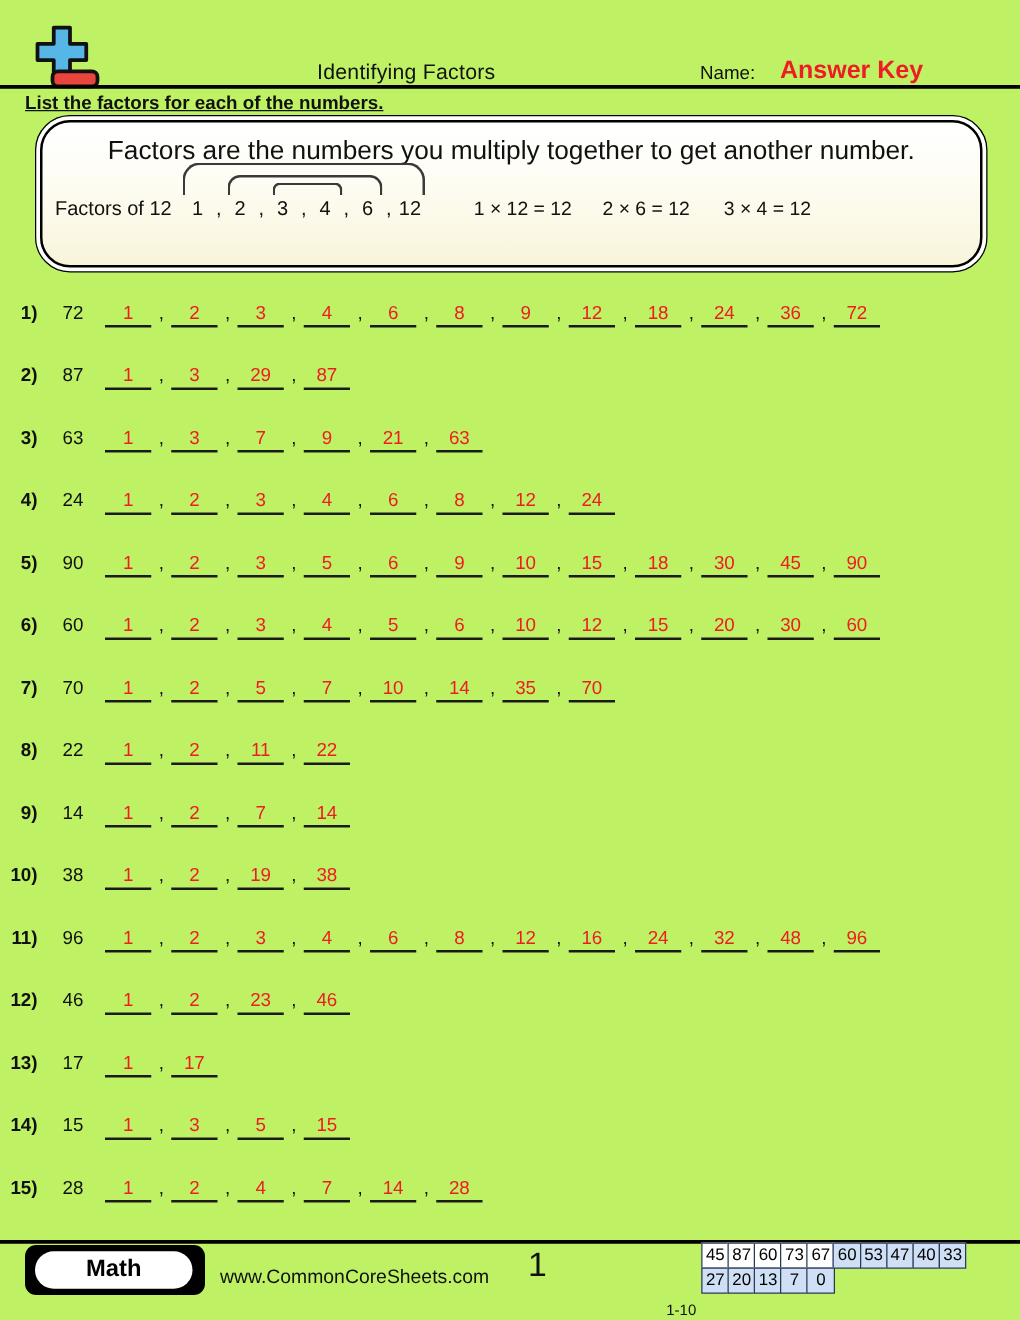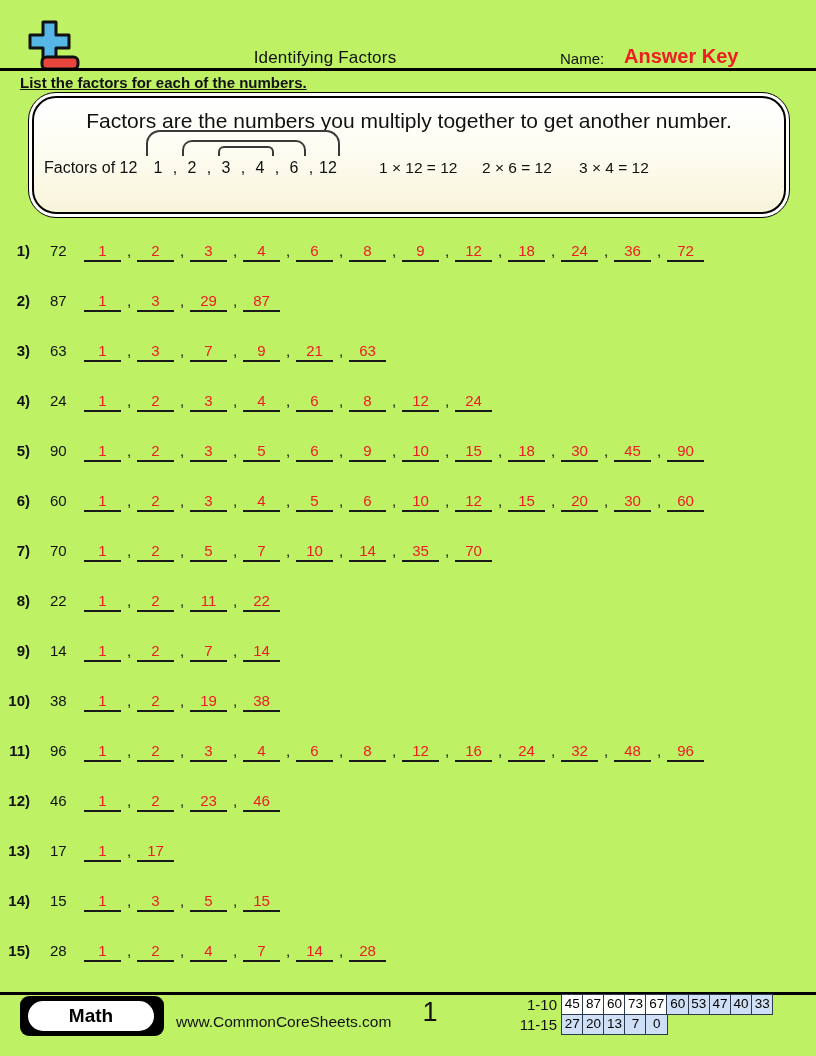--- a/index.html
+++ b/index.html
@@ -58,21 +58,21 @@
   .math-pill {
     position:absolute; left:8px; top:5px; right:10px; bottom:5px; background:#fff;
     border-radius:15px; display:flex; align-items:center; justify-content:center;
     font-size:19px; font-weight:bold; color:#000;
   }
   .website { position:absolute; left:176px; top:1013px; font-size:15.5px; }
   .page-number { position:absolute; left:400px; top:997px; width:60px; text-align:center; font-size:27px; }
   .score-grid { position:absolute; left:505px; top:994px; }
   .score-row { display:flex; align-items:stretch; height:21px; }
   .score-row + .score-row { margin-top:-1.5px; }
-  .score-label { width:56px; text-align:right; padding-right:4px; font-size:15px; line-height:21px; flex:none; }
+  .score-label { width:56px; text-align:right; padding-right:4px; font-size:12px; line-height:21px; flex:none;margin-top:44px; }
   .score-cell {
     width:22.6px; flex:none; border:1.5px solid #2b3a4f; background:#fff;
     font-size:13.5px; line-height:18px; text-align:center; color:#000;
   }
   .score-cell + .score-cell { margin-left:-1.5px; }
   .score-cell.hl { background:#cfdff5; }
 </style>
 </head>
 <body>
 

